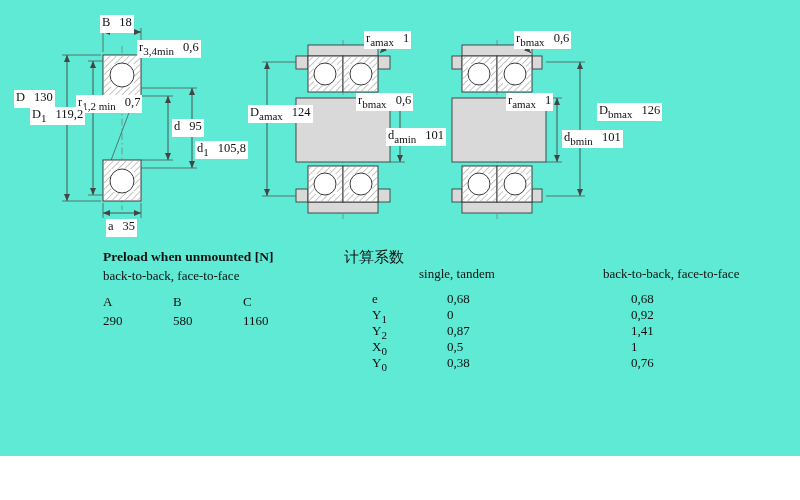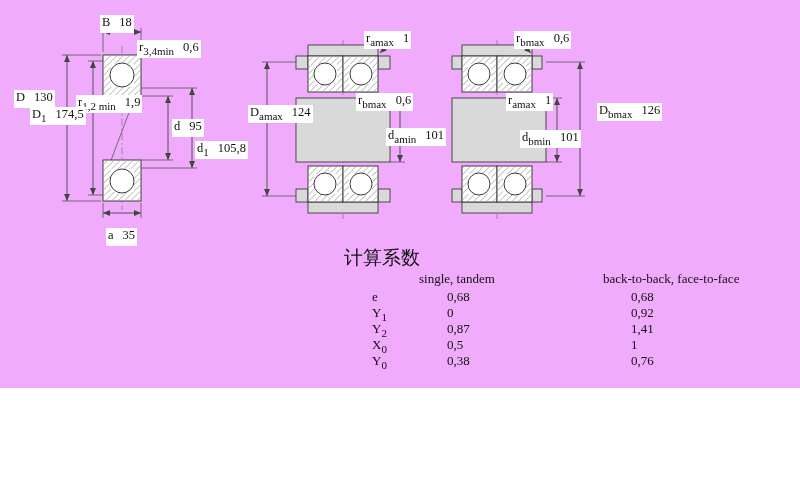--- a/index.html
+++ b/index.html
@@ -1,17 +1,17 @@
 <!DOCTYPE html>
 <html><head>
 <meta charset="utf-8">
 <style>
   html,body { margin:0; padding:0; background:#fff; }
   .page {
-    position:relative; width:800px; height:388px; background:#f0abfc;
+    position:relative; width:800px; height:456px; background:#5eead4;
     font-family:"Liberation Serif", serif; color:#111; overflow:hidden;text-decoration:underline;
   }
   svg.drawing { position:absolute; left:0; top:0; }
 
   
   .sec  { fill:#fff; stroke:#3a3a3a; stroke-width:1; }
   .h    { fill:url(#hatch); stroke:none; }
   .ball { fill:#fff; stroke:#3a3a3a; stroke-width:1; }
   .grey { fill:#d9d9d9; stroke:#3a3a3a; stroke-width:0.9; }
   .ext  { stroke:#555; stroke-width:0.8; }
@@ -29,22 +29,22 @@
   sub { font-size:11px; }
 
   
   .preload { position:absolute; left:103px; top:249px; font-size:13px; }
   .pl-title { font-weight:bold; font-size:13.5px; line-height:16px; margin-bottom:3px; }
   .pl-sub   { line-height:16px; margin-bottom:10px; }
   .pl-row   { line-height:16px; margin-bottom:3px; }
   .pl-row span { display:inline-block; width:70px; }
 
   .factors { position:absolute; left:344px; top:249px; font-size:13px; }
-  .f-title { font-size:19px; line-height:17px; margin-bottom:5px; }
-  .f-head  { line-height:15px; margin-bottom:3px; padding-left:75px; }
+  .f-title { font-size:15px; line-height:17px; }
+  .f-head  { line-height:15px; margin-bottom:10px; padding-left:75px; }
   .f-head .c1 { display:inline-block; width:184px; }
   .f-row   { height:16px; line-height:16px;margin-left:28px; }
   .f-label { display:inline-block; width:75px; }
   .f-v1    { display:inline-block; width:184px; }
 </style>
 </head>
 <body>
 
 <div class="page">
 
@@ -200,32 +200,32 @@
   <span class="dim" style="left:100px;top:15px">
     <span>B</span><sub></sub><span class="val">18</span>
   </span>
   <span class="dim" style="left:137px;top:40px">
     <span>r</span><sub>3,4min</sub><span class="val">0,6</span>
   </span>
   <span class="dim" style="left:14px;top:90px">
     <span>D</span><sub></sub><span class="val">130</span>
   </span>
   <span class="dim" style="left:76px;top:95px">
-    <span>r</span><sub>1,2 min</sub><span class="val">1,9</span>
+    <span>r</span><sub>1,2 min</sub><span class="val">0,7</span>
   </span>
   <span class="dim" style="left:30px;top:107px">
-    <span>D</span><sub>1</sub><span class="val">174,5</span>
+    <span>D</span><sub>1</sub><span class="val">119,2</span>
   </span>
   <span class="dim" style="left:172px;top:119px">
     <span>d</span><sub></sub><span class="val">95</span>
   </span>
   <span class="dim" style="left:195px;top:141px">
     <span>d</span><sub>1</sub><span class="val">105,8</span>
   </span>
-  <span class="dim" style="left:106px;top:228px">
+  <span class="dim" style="left:106px;top:219px">
     <span>a</span><sub></sub><span class="val">35</span>
   </span>
 
   <span class="dim" style="left:364px;top:31px">
     <span>r</span><sub>amax</sub><span class="val">1</span>
   </span>
   <span class="dim" style="left:248px;top:105px">
     <span>D</span><sub>amax</sub><span class="val">124</span>
   </span>
   <span class="dim" style="left:356px;top:93px">
@@ -237,24 +237,34 @@
 
   <span class="dim" style="left:514px;top:31px">
     <span>r</span><sub>bmax</sub><span class="val">0,6</span>
   </span>
   <span class="dim" style="left:506px;top:93px">
     <span>r</span><sub>amax</sub><span class="val">1</span>
   </span>
   <span class="dim" style="left:597px;top:103px">
     <span>D</span><sub>bmax</sub><span class="val">126</span>
   </span>
-  <span class="dim" style="left:520px;top:130px">
+  <span class="dim" style="left:562px;top:130px">
     <span>d</span><sub>bmin</sub><span class="val">101</span>
   </span>
 
+  <div class="preload">
+    <div class="pl-title">Preload when unmounted [N]</div>
+    <div class="pl-sub">back-to-back, face-to-face</div>
+    <div class="pl-row pl-head">
+      <span>A</span><span>B</span><span>C</span>
+    </div>
+    <div class="pl-row">
+      <span>290</span><span>580</span><span>1160</span>
+    </div>
+  </div>
 
   <div class="factors">
     <div class="f-title">计算系数</div>
     <div class="f-head">
       <span class="c1">single, tandem</span><span class="c2">back-to-back, face-to-face</span>
     </div>
     <div class="f-row">
       <span class="f-label"><span>e</span><sub></sub></span><span class="f-v1">0,68</span><span class="f-v2">0,68</span>
     </div>
     <div class="f-row">

